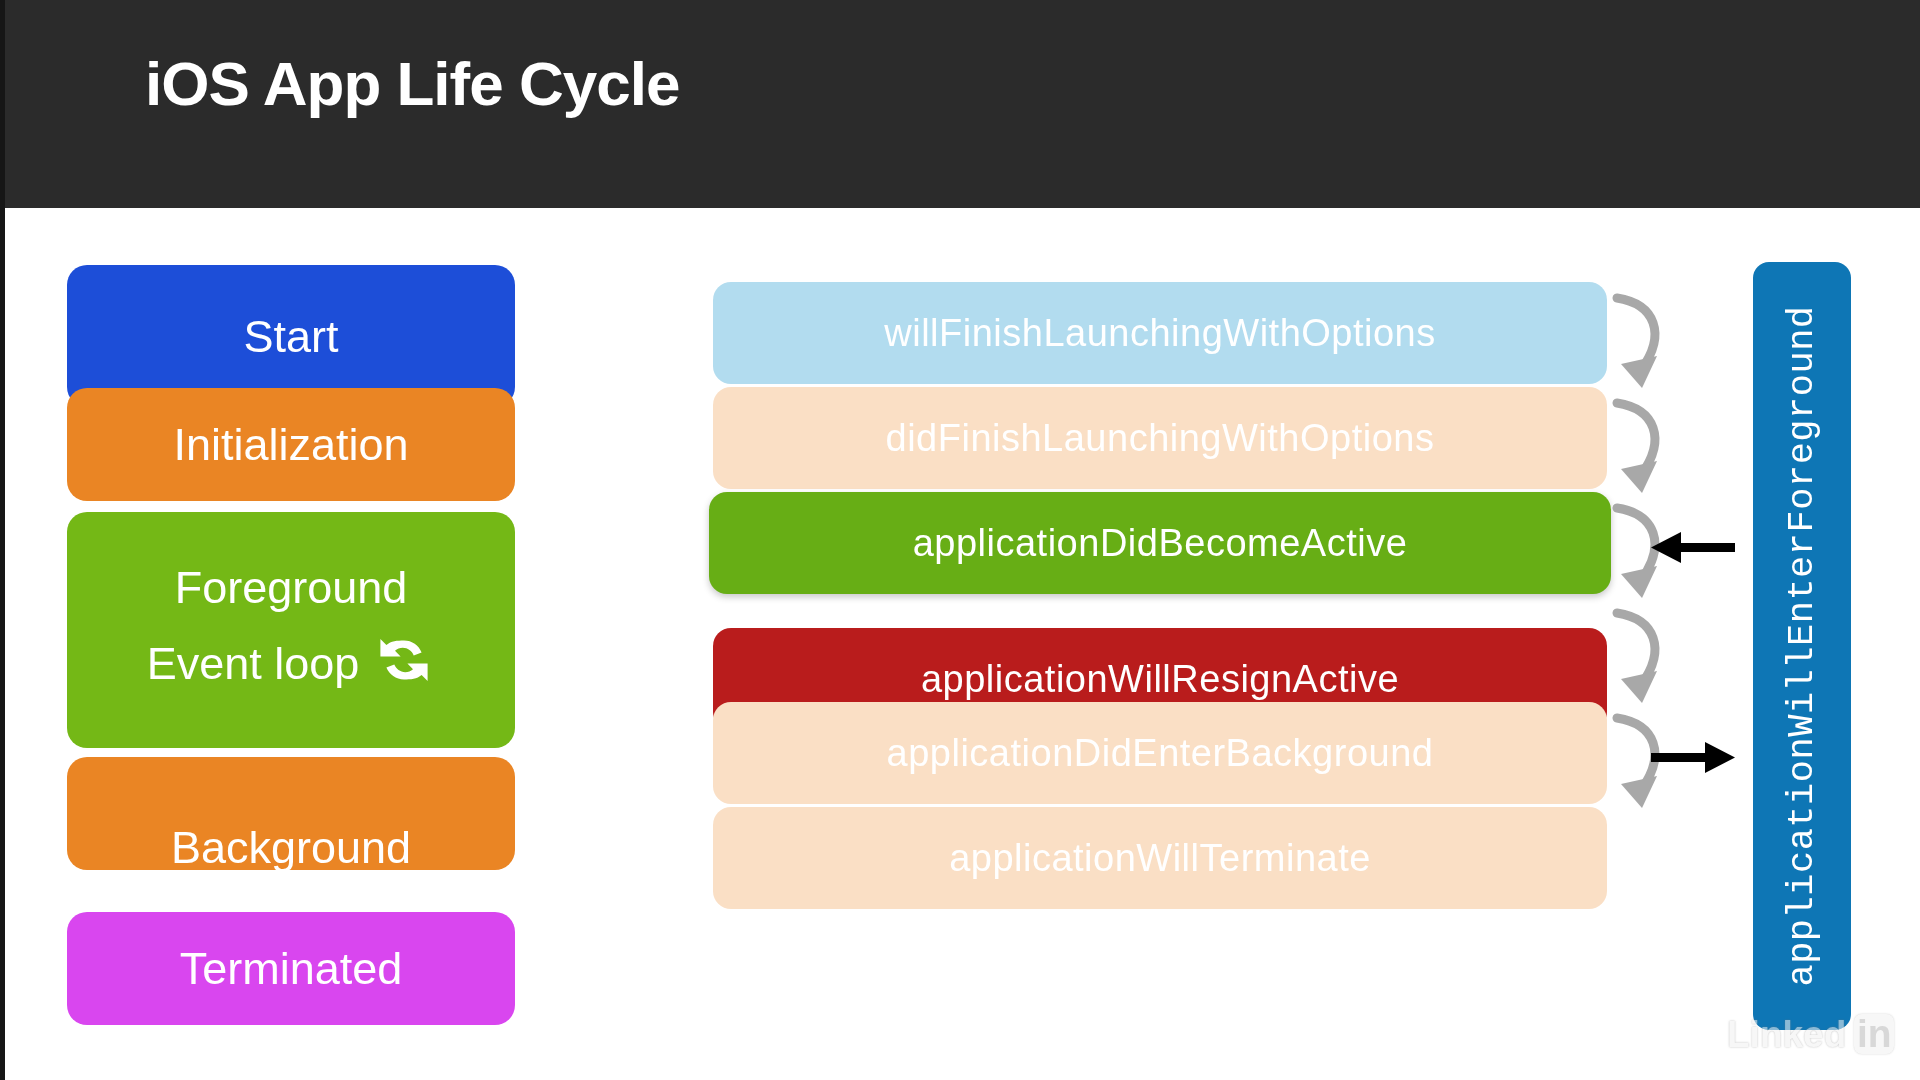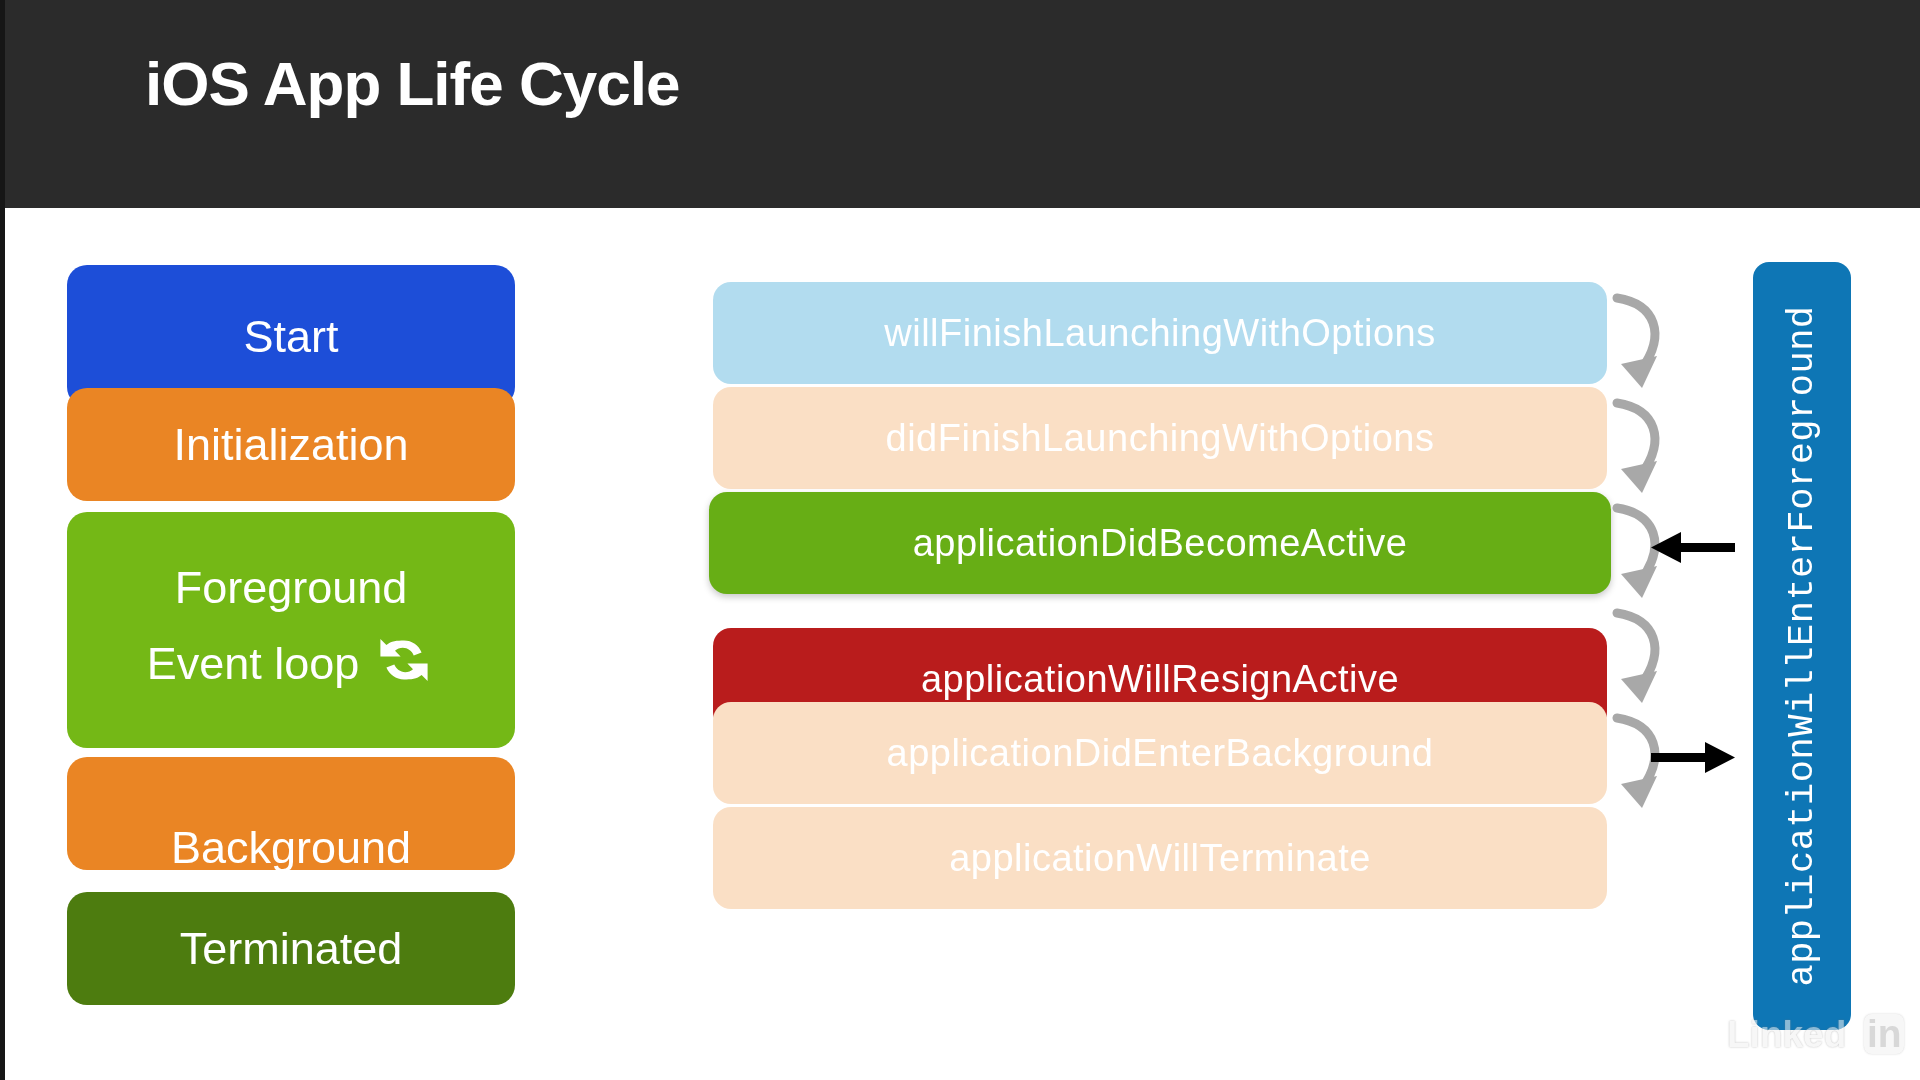--- a/index.html
+++ b/index.html
@@ -125,21 +125,21 @@
     letter-spacing: 0.5px;
   }
 
   
   #linkedin-watermark {
     position: absolute;
     left: 1722px;
     top: 1014px;
     display: flex;
     align-items: center;
-    gap: 18px;
+    gap: 8px;
     opacity: 0.55;
   }
   #linkedin-word {
     font-size: 37px;
     font-weight: bold;
     color: #f2f2f2;
     text-shadow: 0 0 2px rgba(120,120,120,0.9);
     font-family: "Liberation Sans", sans-serif;
     line-height: 1;
   }
@@ -183,21 +183,21 @@
             <path d="M31 8.5c8.0 0 14.8 4.9 17.6 11.9l-7.9 3.0c-1.7-4.4-6.0-7.6-10.9-7.6 -3.0 0-5.7 1.1-7.8 3.0l5.6 5.6H7.4V7.0l6.0 6.0C18.0 8.9 24.2 8.5 31 8.5z"></path>
             <path d="M31 47.5c-8.0 0-14.8-4.9-17.6-11.9l7.9-3.0c1.7 4.4 6.0 7.6 10.9 7.6 3.0 0 5.7-1.1 7.8-3.0l-5.6-5.6h20.2V49l-6.0-6.0C44.0 47.1 37.8 47.5 31 47.5z"></path>
           </g>
         </svg>
       </span>
     </span>
   </div>
   <div class="state-box" id="state-3" style="top: 757px; height: 113px; background: rgb(234, 133, 36); justify-content: flex-end;">
     <span class="state-line">Background</span>
   </div>
-  <div class="state-box" id="state-4" style="top: 892px; height: 113px; background: #4d7c0f;">
+  <div class="state-box" id="state-4" style="top: 912px; height: 113px; background: #d946ef;">
     <span class="state-line">Terminated</span>
   </div>
 
   <div class="method-row" id="method-0" style="top: 282px; background: rgb(178, 220, 239);">
     <span>willFinishLaunchingWithOptions</span>
   </div>
   <div class="method-row" id="method-1" style="top: 387px; background: rgb(250, 223, 197);">
     <span>didFinishLaunchingWithOptions</span>
   </div>
   <div class="method-row emphasis" id="method-2" style="top: 492px; background: rgb(103, 174, 21);">

